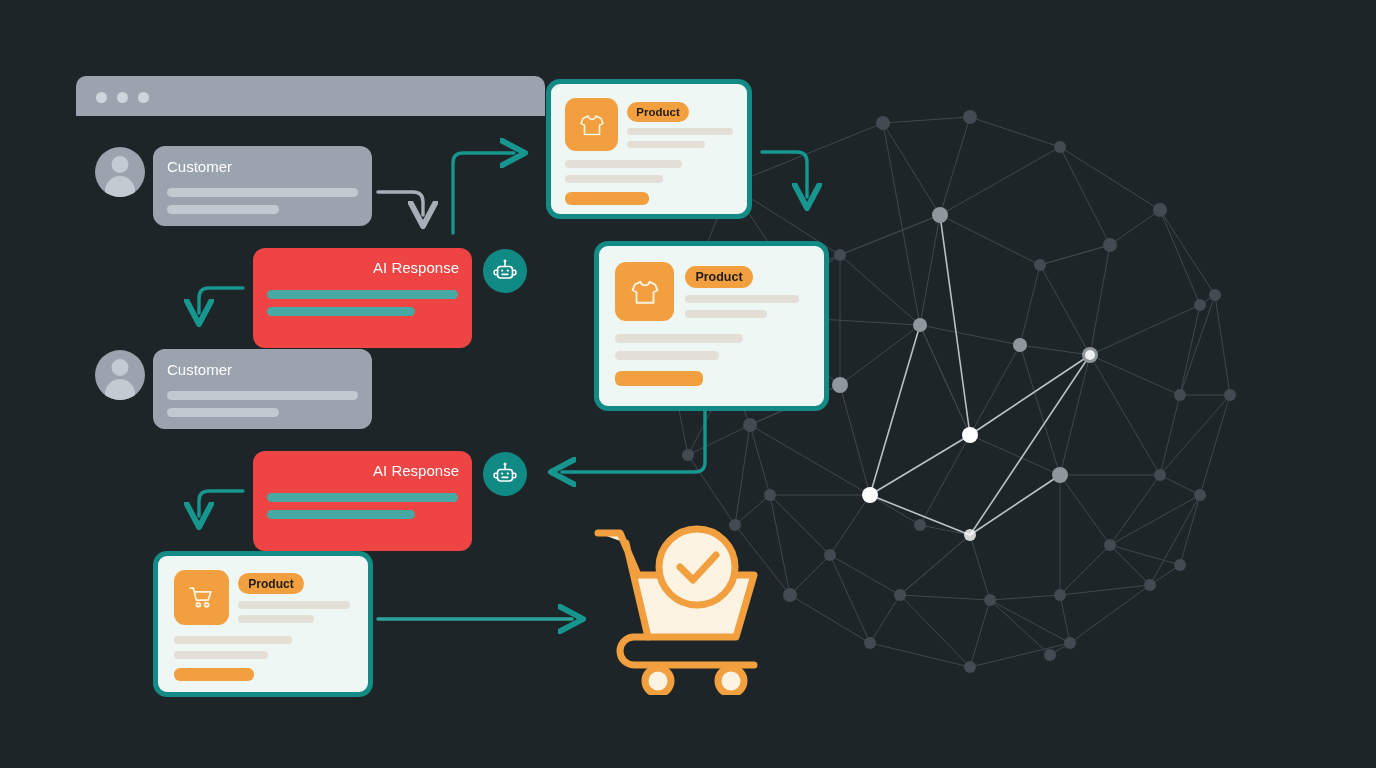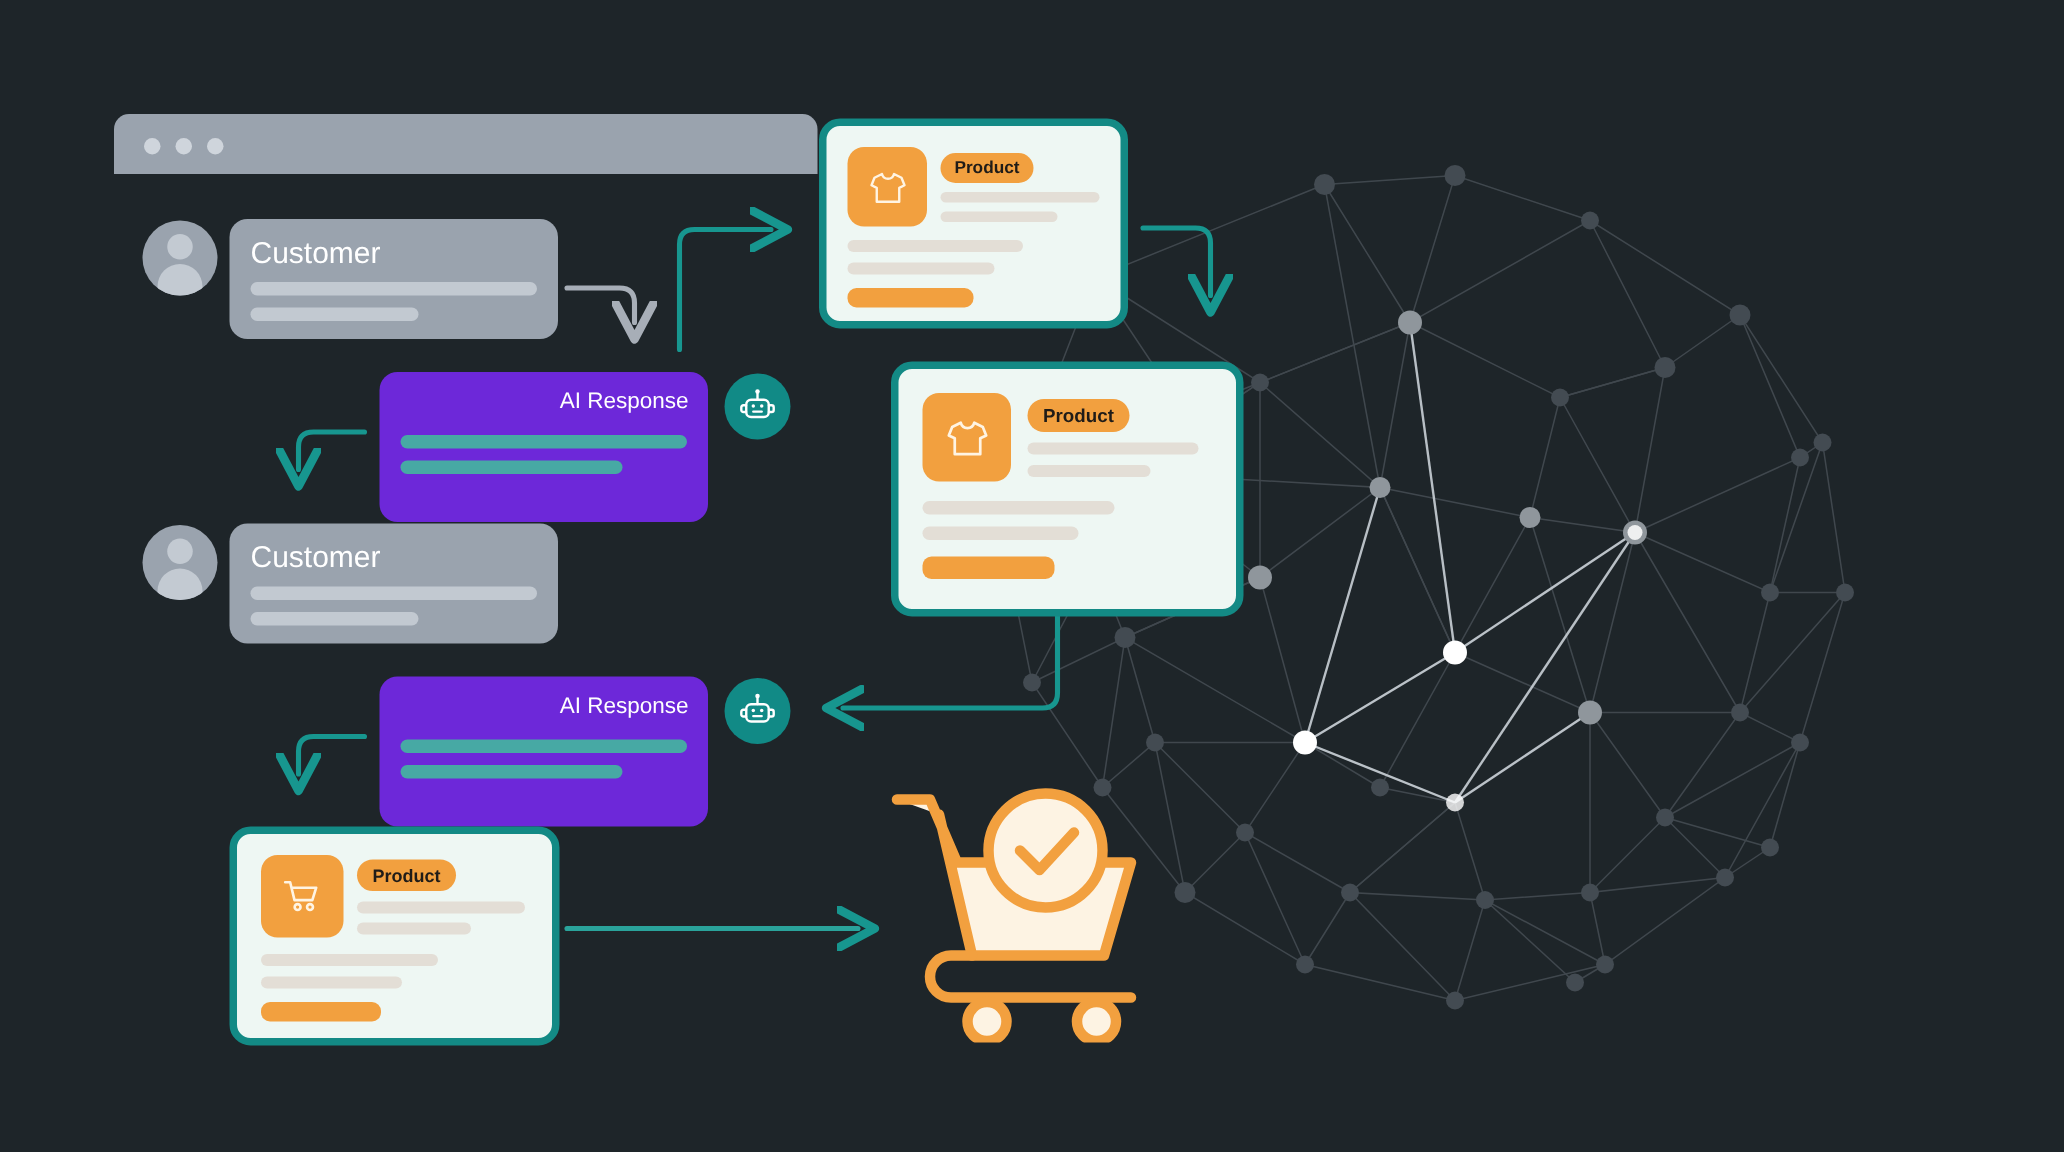--- a/index.html
+++ b/index.html
@@ -40,32 +40,32 @@
   .avatar .body{
     position:absolute;left:50%;top:29px;transform:translateX(-50%);
     width:30px;height:30px;border-radius:15px 15px 0 0;background:#c3cad2;
   }
   .cust-bubble{
     position:absolute;width:219px;height:80px;
     background:#9aa3ae;border-radius:12px;
   }
   .cust-bubble .label{
     position:absolute;left:14px;top:12px;
-    font-size:20px;color:#ffffff;
+    font-size:15px;color:#ffffff;
   }
   .cust-bubble .line{
     position:absolute;left:14px;height:9px;border-radius:5px;background:#c2c9d1;
   }
   .cust-bubble .l1{top:42px;width:191px;}
   .cust-bubble .l2{top:59px;width:112px;}
 
   
   .ai-bubble{
     position:absolute;width:219px;height:100px;
-    background:#6d28d9;border-radius:12px;
+    background:#ef4444;border-radius:12px;
   }
   .ai-bubble .label{
     position:absolute;right:13px;top:11px;
     font-size:15px;color:#ffffff;
   }
   .ai-bubble .line{
     position:absolute;left:14px;height:9px;border-radius:5px;background:#47a9a4;
   }
   .ai-bubble .l1{top:42px;width:191px;}
   .ai-bubble .l2{top:59px;width:148px;}

